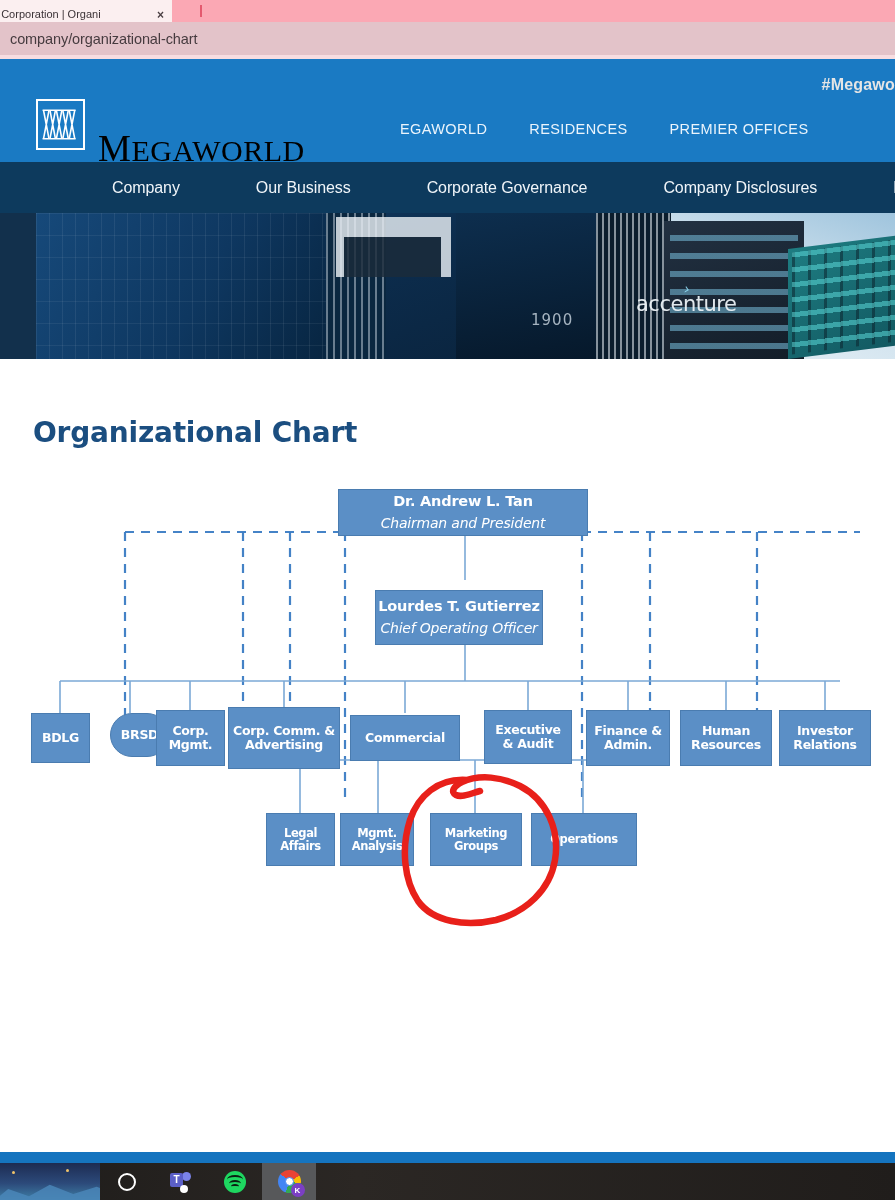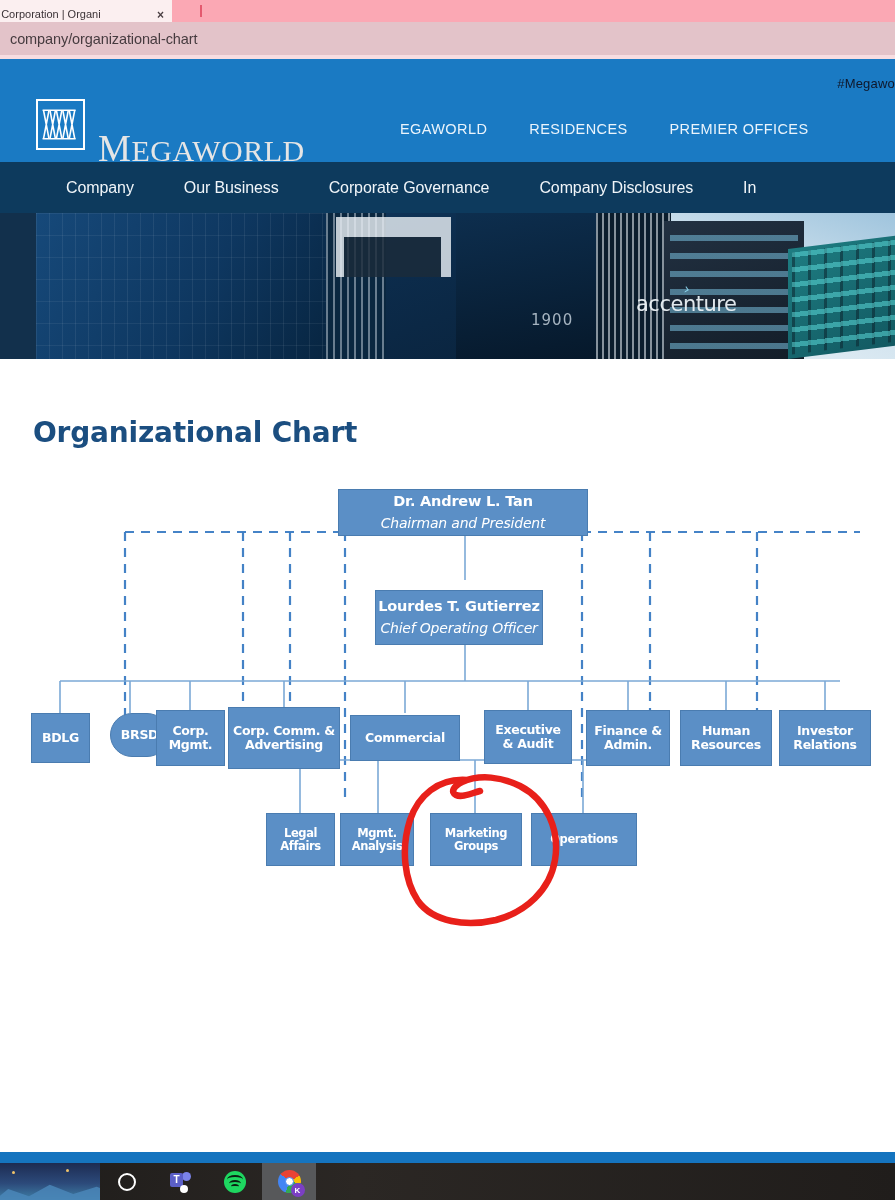--- a/index.html
+++ b/index.html
@@ -103,37 +103,38 @@
     display: flex;
     align-items: center;
     gap: 13px;
   }
   .logo-mark {
     width: 49px; height: 51px;
     border: 2.5px solid #ffffff;
     display: block;
   }
   .logo-word {
-    color: #e5e5e5;
+    color: #000000;
     font-size: 30px;
     letter-spacing: 0.5px;
     font-family: "Liberation Serif", serif;
     font-weight: 400;
     white-space: nowrap;
     margin-top: 48px;
   }
   .logo-word .cap { font-size: 37px; }
 
   .hashtag {
     position: absolute;
     right: 0px; top: 17px;
-    color: #0f172a;
-    font-size: 13px;
+    color: #e5e5e5;
+    font-size: 16px;
     white-space: nowrap;
     letter-spacing: 0.2px;
+    font-weight: bold;
   }
   .topnav {
     position: absolute;
     left: 400px; top: 62px;
     display: flex;
     gap: 42px;
     white-space: nowrap;
   }
   .topnav-item {
     color: #eaf4fc;
@@ -143,22 +144,22 @@
   }
 
   
   .subnav {
     position: absolute;
     left: 0; top: 162px;
     width: 895px; height: 51px;
     background: #0d3a5d;
     display: flex;
     align-items: center;
-    padding-left: 66px;
-    gap: 50px;
+    padding-left: 112px;
+    gap: 76px;
     white-space: nowrap;
     overflow: hidden;
   }
   .subnav-item {
     color: #f0f5f9;
     font-size: 16px;
     cursor: pointer;
     letter-spacing: -0.1px;
   }
 

